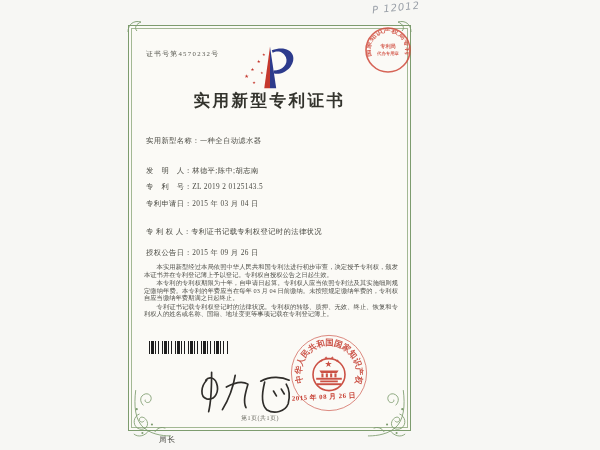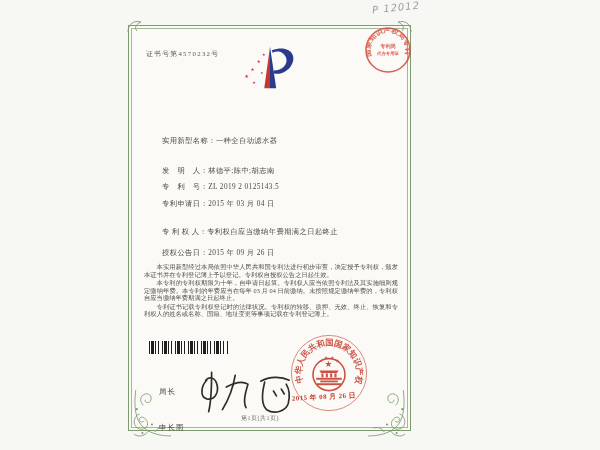--- a/index.html
+++ b/index.html
@@ -27,38 +27,38 @@
     display:flex;justify-content:center;
   }
   .title{
     position:absolute;left:0;right:0;top:64px;
     text-align:center;font-size:16.5px;font-weight:bold;
     letter-spacing:2.5px;color:#33332d;
   }
   .fields{position:absolute;left:17px;right:12px;top:0;}
   .field{
     position:absolute;left:0;right:0;
-    font-size:7.3px;color:#4a4a43;letter-spacing:0.4px;white-space:nowrap;margin-left:16px;
+    font-size:7.3px;color:#4a4a43;letter-spacing:0.4px;white-space:nowrap;
   }
   .f0{top:110px}.f1{top:140px}.f2{top:156px}.f3{top:173px}.f4{top:201px}.f5{top:222px}
   .body-text{
     position:absolute;left:15px;right:12px;top:237px;
     font-size:6.3px;line-height:1.2;color:#50504a;
     text-align:justify;
   }
   .body-text p{margin:0 0 1px 0;text-indent:2em;}
   .barcode{
     position:absolute;left:20px;top:315px;width:80px;height:13px;
     background:repeating-linear-gradient(90deg,
       #1e1e1e 0 1.2px,#fbfaf6 1.2px 2.4px,
       #1e1e1e 2.4px 5px,#fbfaf6 5px 6px,
       #1e1e1e 6px 7px,#fbfaf6 7px 9.4px,
       #1e1e1e 9.4px 10.4px,#fbfaf6 10.4px 13px);
   }
-  .officer{position:absolute;left:30px;font-size:7.5px;color:#4a4a43;letter-spacing:1px;}
+  .officer{position:absolute;left:30px;font-size:7.5px;color:#4a4a43;letter-spacing:1px;margin-top:48px;}
   .officer.role{top:361px}
   .officer.name{top:397px}
   .signature{position:absolute;left:62px;top:341px;width:108px;height:50px;}
   .seal-main{position:absolute;left:160px;top:307px;width:80px;height:80px;opacity:.88;}
   .seal-date{
     position:absolute;left:150px;top:366px;width:90px;text-align:center;
     font-size:6.8px;color:#c53a2d;letter-spacing:0.5px;
     transform:rotate(-3deg);font-weight:bold;
   }
   .footer{
@@ -127,27 +127,28 @@
         <text x="15" y="45" font-size="4.5">★</text>
         <text x="24" y="34" font-size="4">★</text>
         <text x="26" y="14" font-size="4.5">★</text>
       </g>
       <polygon points="35,3 35,50 28.5,50" fill="#c5382e"></polygon>
       <polygon points="35,3 35,50 42,50" fill="#2c3a8c"></polygon>
       <path d="M37,7 C58,0 67,14 58,26 C52,33 44,35 39,33 L39,30 C49,30 56,23 53,15 C50,8 43,7 38,10 Z" fill="#2c3a8c"></path>
     </svg>
   </div>
 
+  <div class="title">实用新型专利证书</div>
 
   <div class="fields">
     <div class="field f0">实用新型名称：一种全自动滤水器</div>
     <div class="field f1">发　明　人：林德平;陈中;胡志南</div>
     <div class="field f2">专　利　号：ZL 2019 2 0125143.5</div>
     <div class="field f3">专利申请日：2015 年 03 月 04 日</div>
-    <div class="field f4">专 利 权 人：专利权自应当缴纳年费期满之日起终止</div>
+    <div class="field f4">专 利 权 人：专利证书记载专利权登记时的法律状况</div>
     <div class="field f5">授权公告日：2015 年 09 月 26 日</div>
   </div>
 
   <div class="body-text">
     <p>本实用新型经过本局依照中华人民共和国专利法进行初步审查，决定授予专利权，颁发本证书并在专利登记簿上予以登记。专利权自授权公告之日起生效。</p>
     <p>本专利的专利权期限为十年，自申请日起算。专利权人应当依照专利法及其实施细则规定缴纳年费。本专利的年费应当在每年 03 月 04 日前缴纳。未按照规定缴纳年费的，专利权自应当缴纳年费期满之日起终止。</p>
     <p>专利证书记载专利权登记时的法律状况。专利权的转移、质押、无效、终止、恢复和专利权人的姓名或名称、国籍、地址变更等事项记载在专利登记簿上。</p>
   </div>
 
   <div class="barcode"></div>

